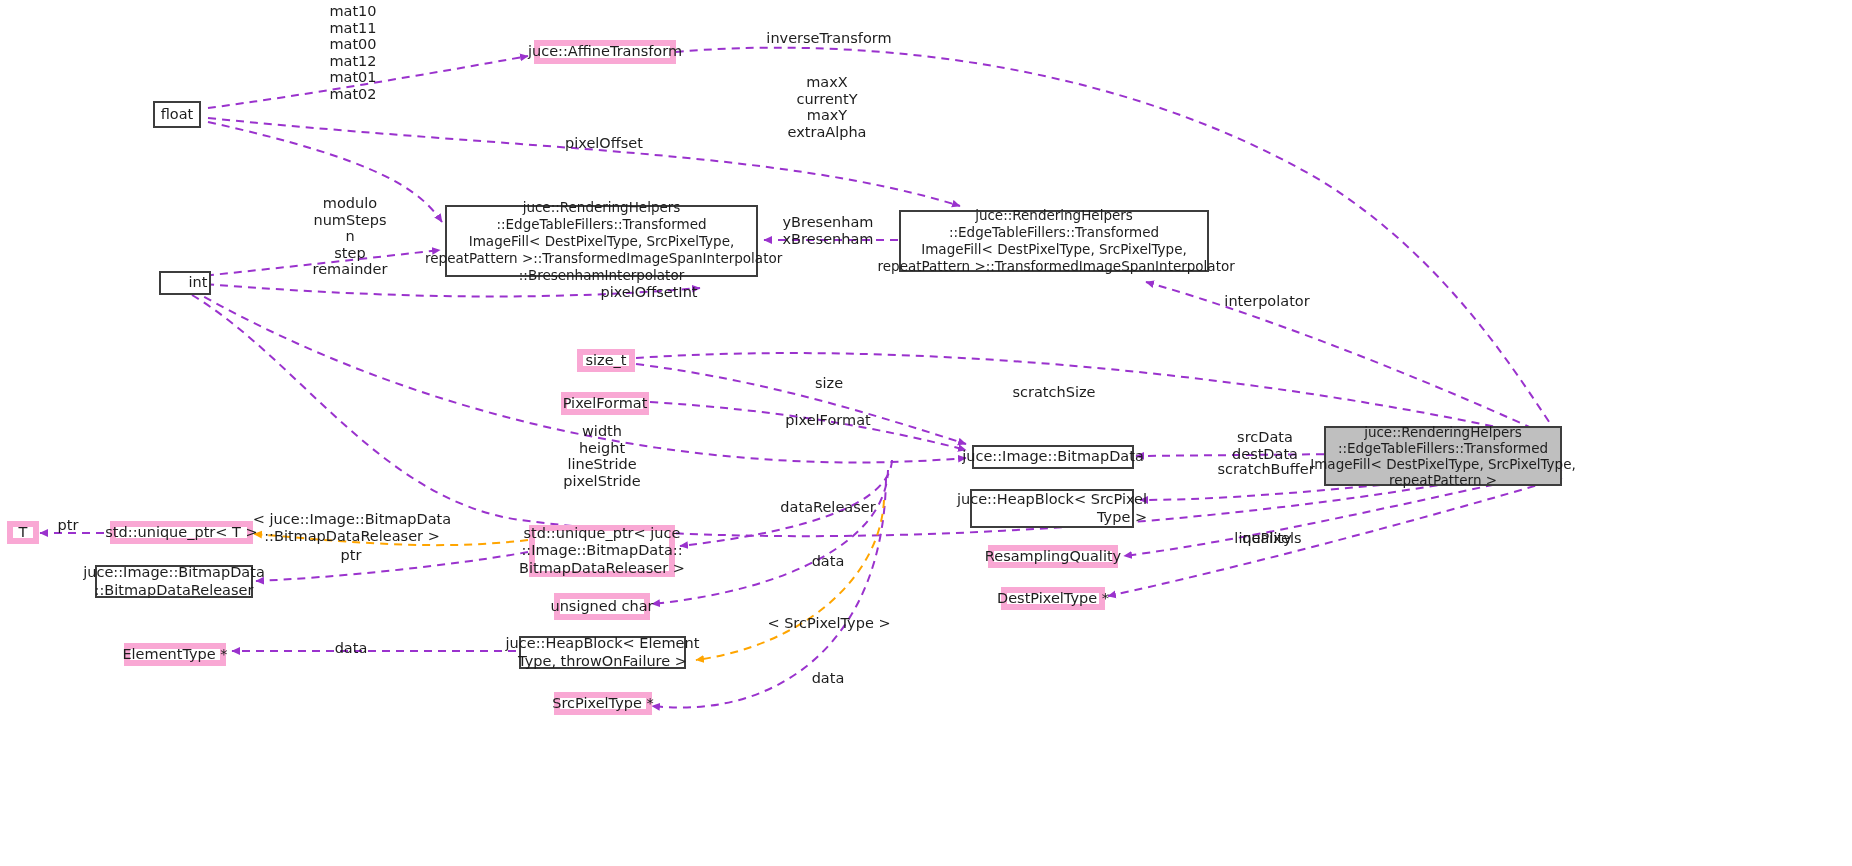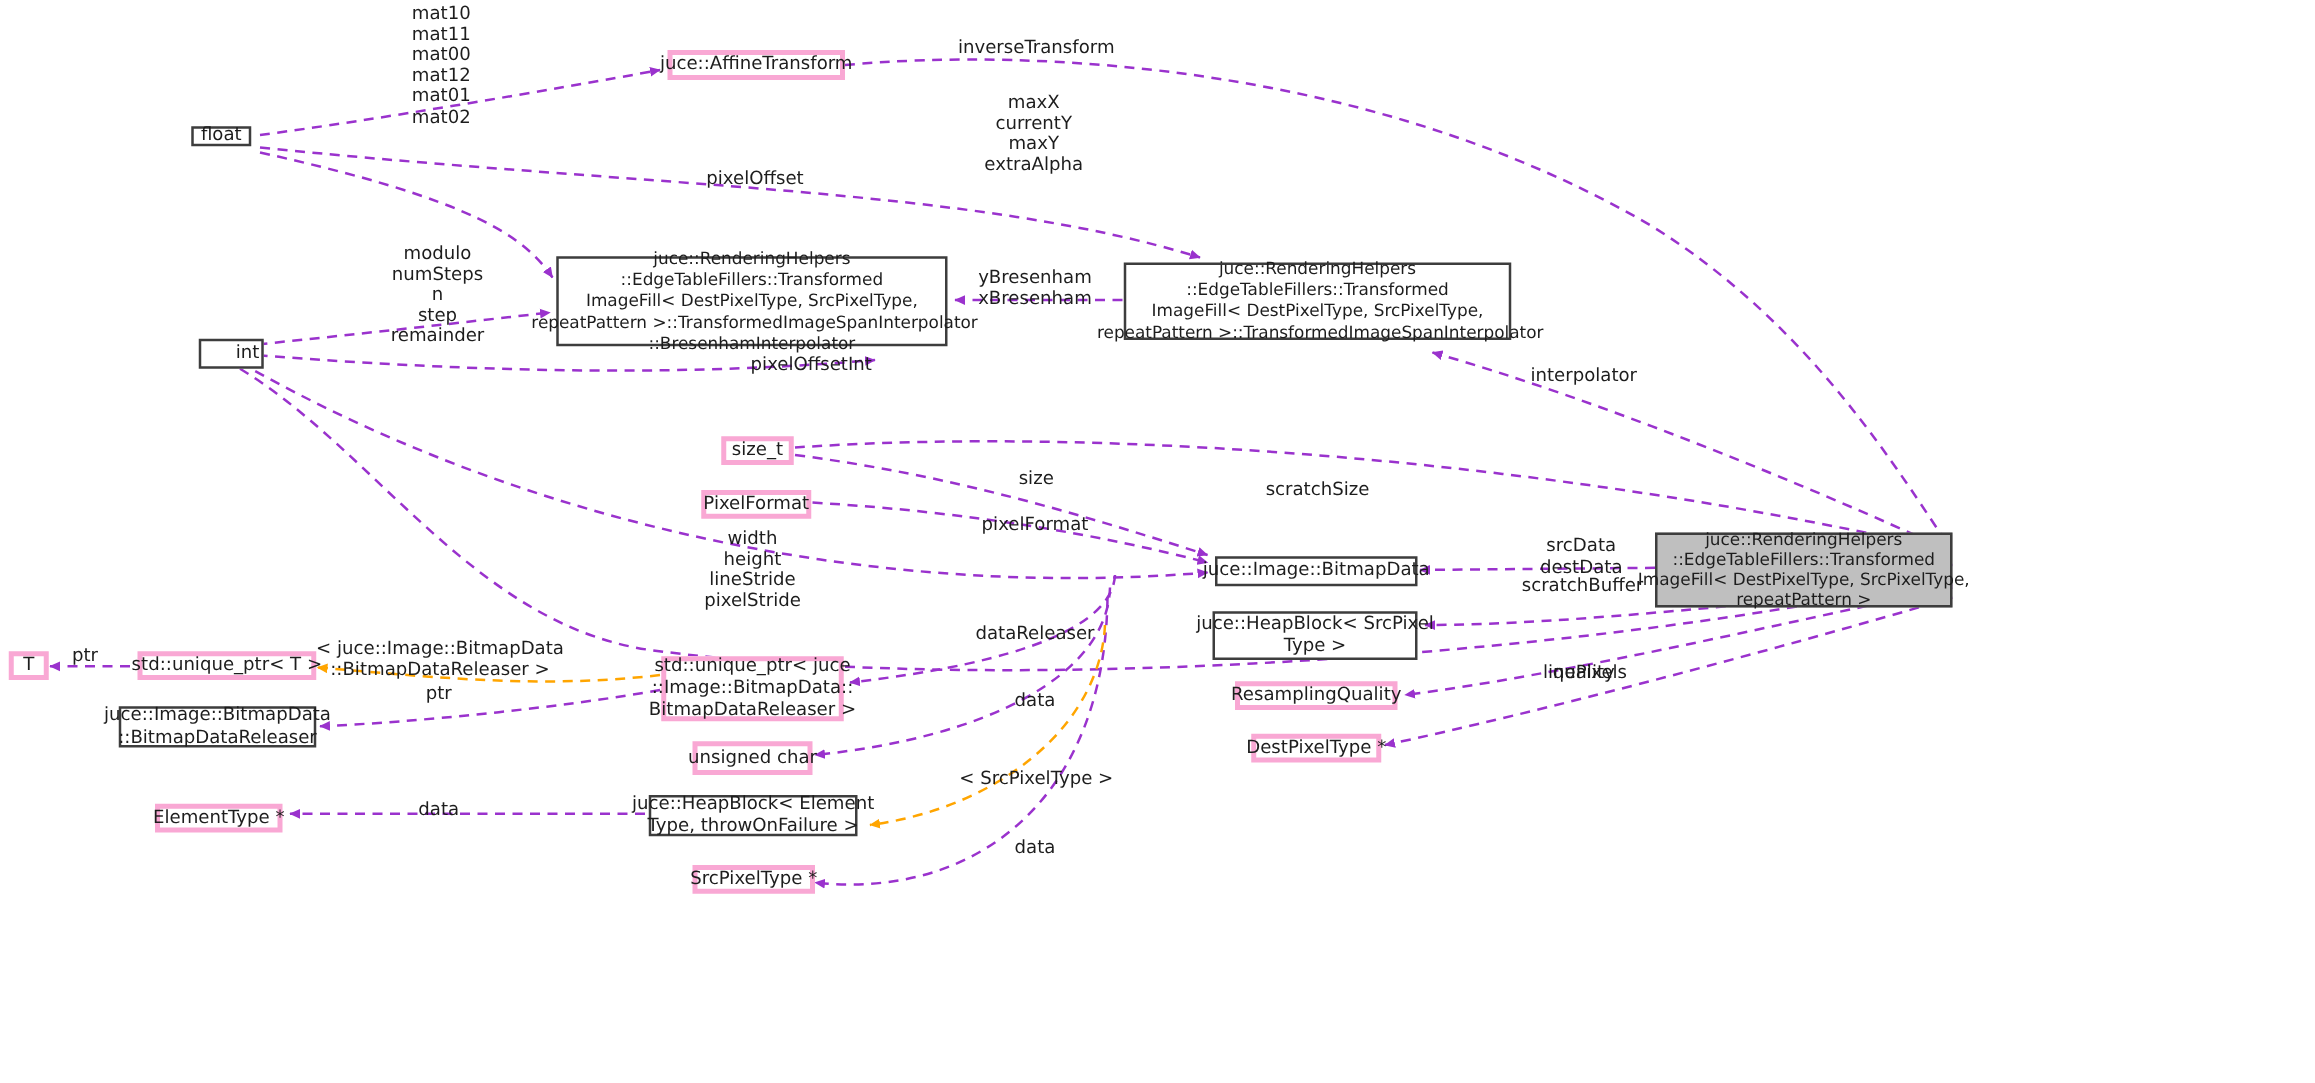--- a/index.html
+++ b/index.html
@@ -17,21 +17,21 @@
   #edges{
     position:absolute;
     left:0;top:0;
     width:1852px;height:866px;
     pointer-events:none;
   }
   .node{
     position:absolute;
     box-sizing:border-box;
     background:#ffffff;
-    border:4px solid #f9a8d4;
+    border:6px solid #f9a8d4;
     color:#1d1d1d;
     font-size:14.5px;
     line-height:17.5px;
     text-align:center;
     display:flex;
     align-items:center;
     justify-content:center;
     white-space:pre;
     padding:1px 6px;
   }
@@ -119,42 +119,42 @@
     <g fill="none" stroke="#ffa500" stroke-width="2" stroke-dasharray="8,6" marker-end="url(#ar-o)">
 
       <path d="M528,540 C430,552 330,540 254,534"></path>
 
       <path d="M884,500 C880,580 800,646 696,660"></path>
     </g>
   </svg>
 
   <div class="node" style="left:534px;top:40px;width:142px;height:24px;">juce::AffineTransform</div>
 
-  <div class="node strong" style="left:153px;top:101px;width:48px;height:16px;text-align:center;">float</div>
+  <div class="node strong" style="left:153px;top:101px;width:48px;height:27px;text-align:center;">float</div>
 
   <div class="node strong" style="left:159px;top:271px;width:52px;height:24px;padding-left:32px;">int</div>
 
   <div class="node strong" style="left:445px;top:205px;width:313px;height:72px;font-size:13.5px;line-height:17px;">juce::RenderingHelpers
 ::EdgeTableFillers::Transformed
 ImageFill&lt; DestPixelType, SrcPixelType,
  repeatPattern &gt;::TransformedImageSpanInterpolator
 ::BresenhamInterpolator</div>
 
   <div class="node strong" style="left:899px;top:210px;width:310px;height:62px;font-size:13.5px;line-height:17px;">juce::RenderingHelpers
 ::EdgeTableFillers::Transformed
 ImageFill&lt; DestPixelType, SrcPixelType,
  repeatPattern &gt;::TransformedImageSpanInterpolator</div>
 
   <div class="node" style="left:577px;top:349px;width:58px;height:23px;">size_t</div>
 
   <div class="node" style="left:561px;top:392px;width:88px;height:23px;">PixelFormat</div>
 
   <div class="node strong" style="left:972px;top:445px;width:162px;height:24px;">juce::Image::BitmapData</div>
 
-  <div class="node strong" style="left:970px;top:489px;width:164px;height:39px;">juce::HeapBlock&lt; SrcPixel
+  <div class="node strong" style="left:970px;top:489px;width:164px;height:39px;text-align:right;">juce::HeapBlock&lt; SrcPixel
 Type &gt;</div>
 
   <div class="node" style="left:988px;top:545px;width:130px;height:23px;">ResamplingQuality</div>
 
   <div class="node" style="left:1001px;top:587px;width:104px;height:23px;">DestPixelType *</div>
 
   <div class="node highlight" style="left:1324px;top:426px;width:238px;height:60px;font-size:13.5px;line-height:16px;">juce::RenderingHelpers
 ::EdgeTableFillers::Transformed
 ImageFill&lt; DestPixelType, SrcPixelType,
 repeatPattern &gt;</div>

